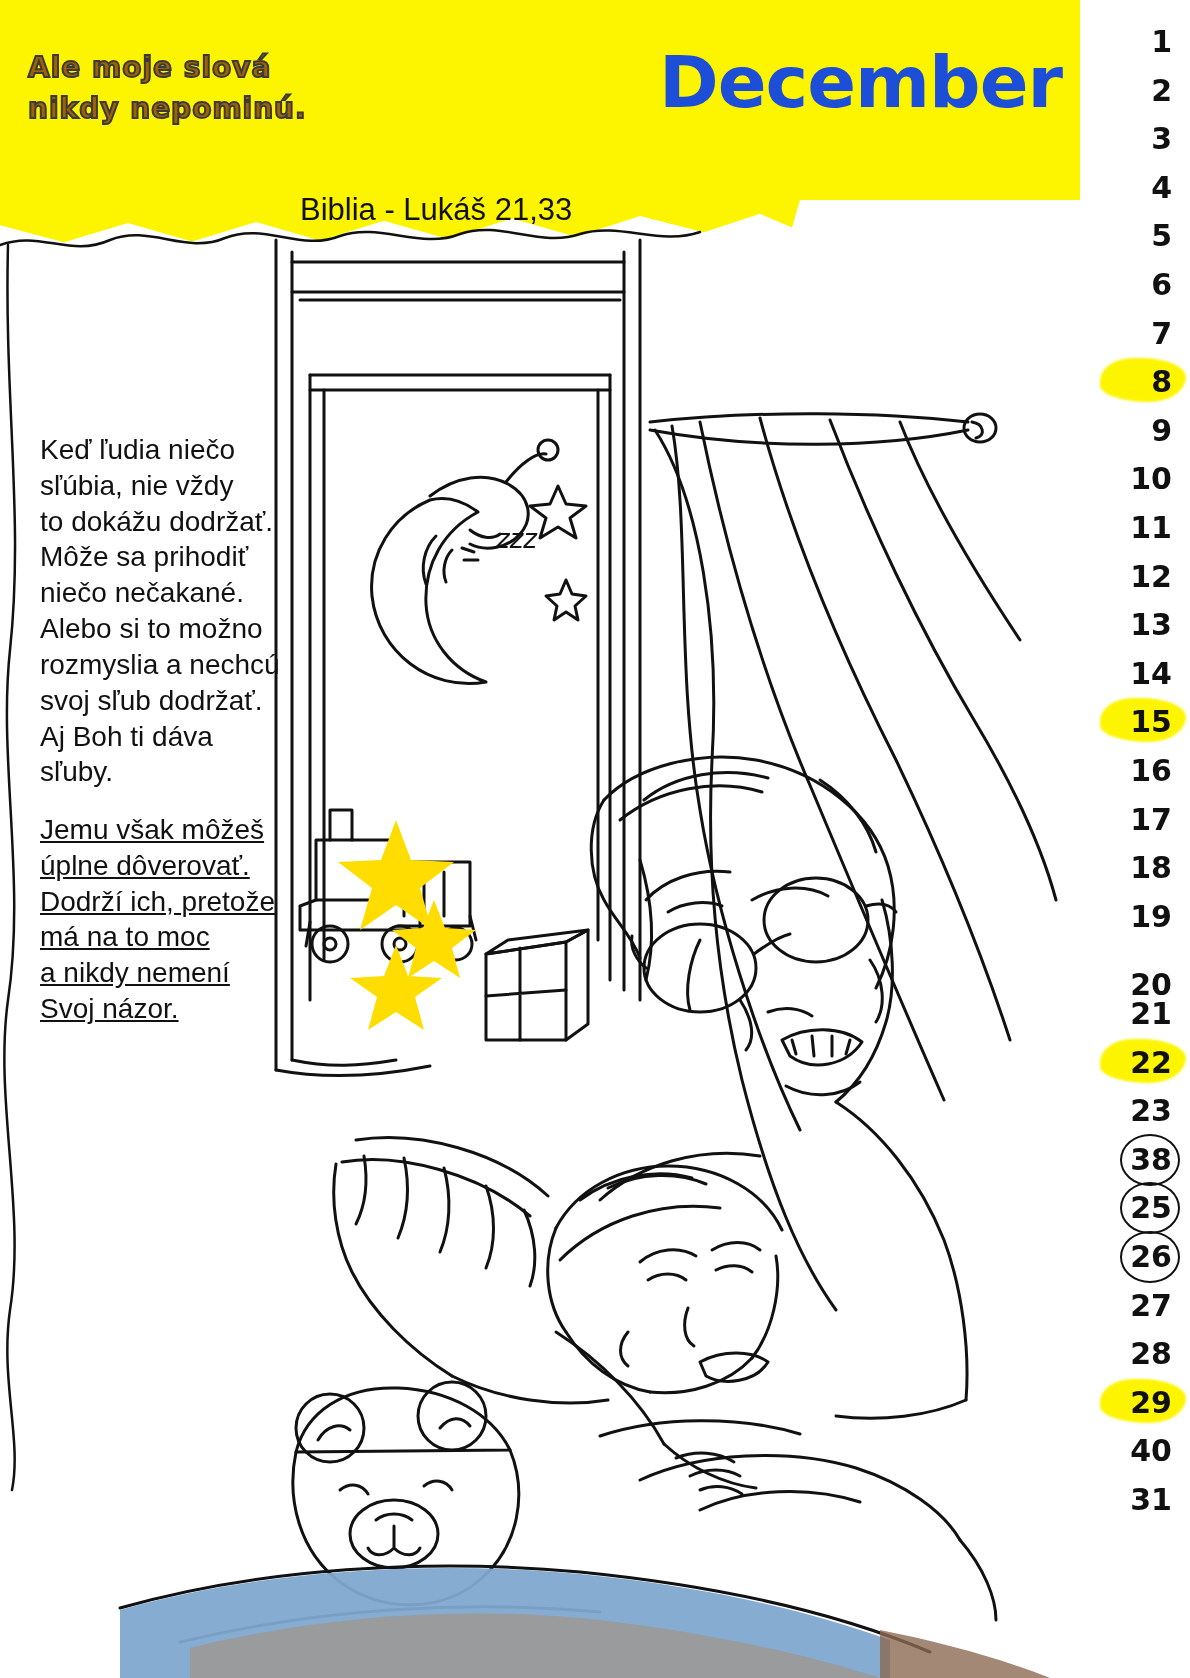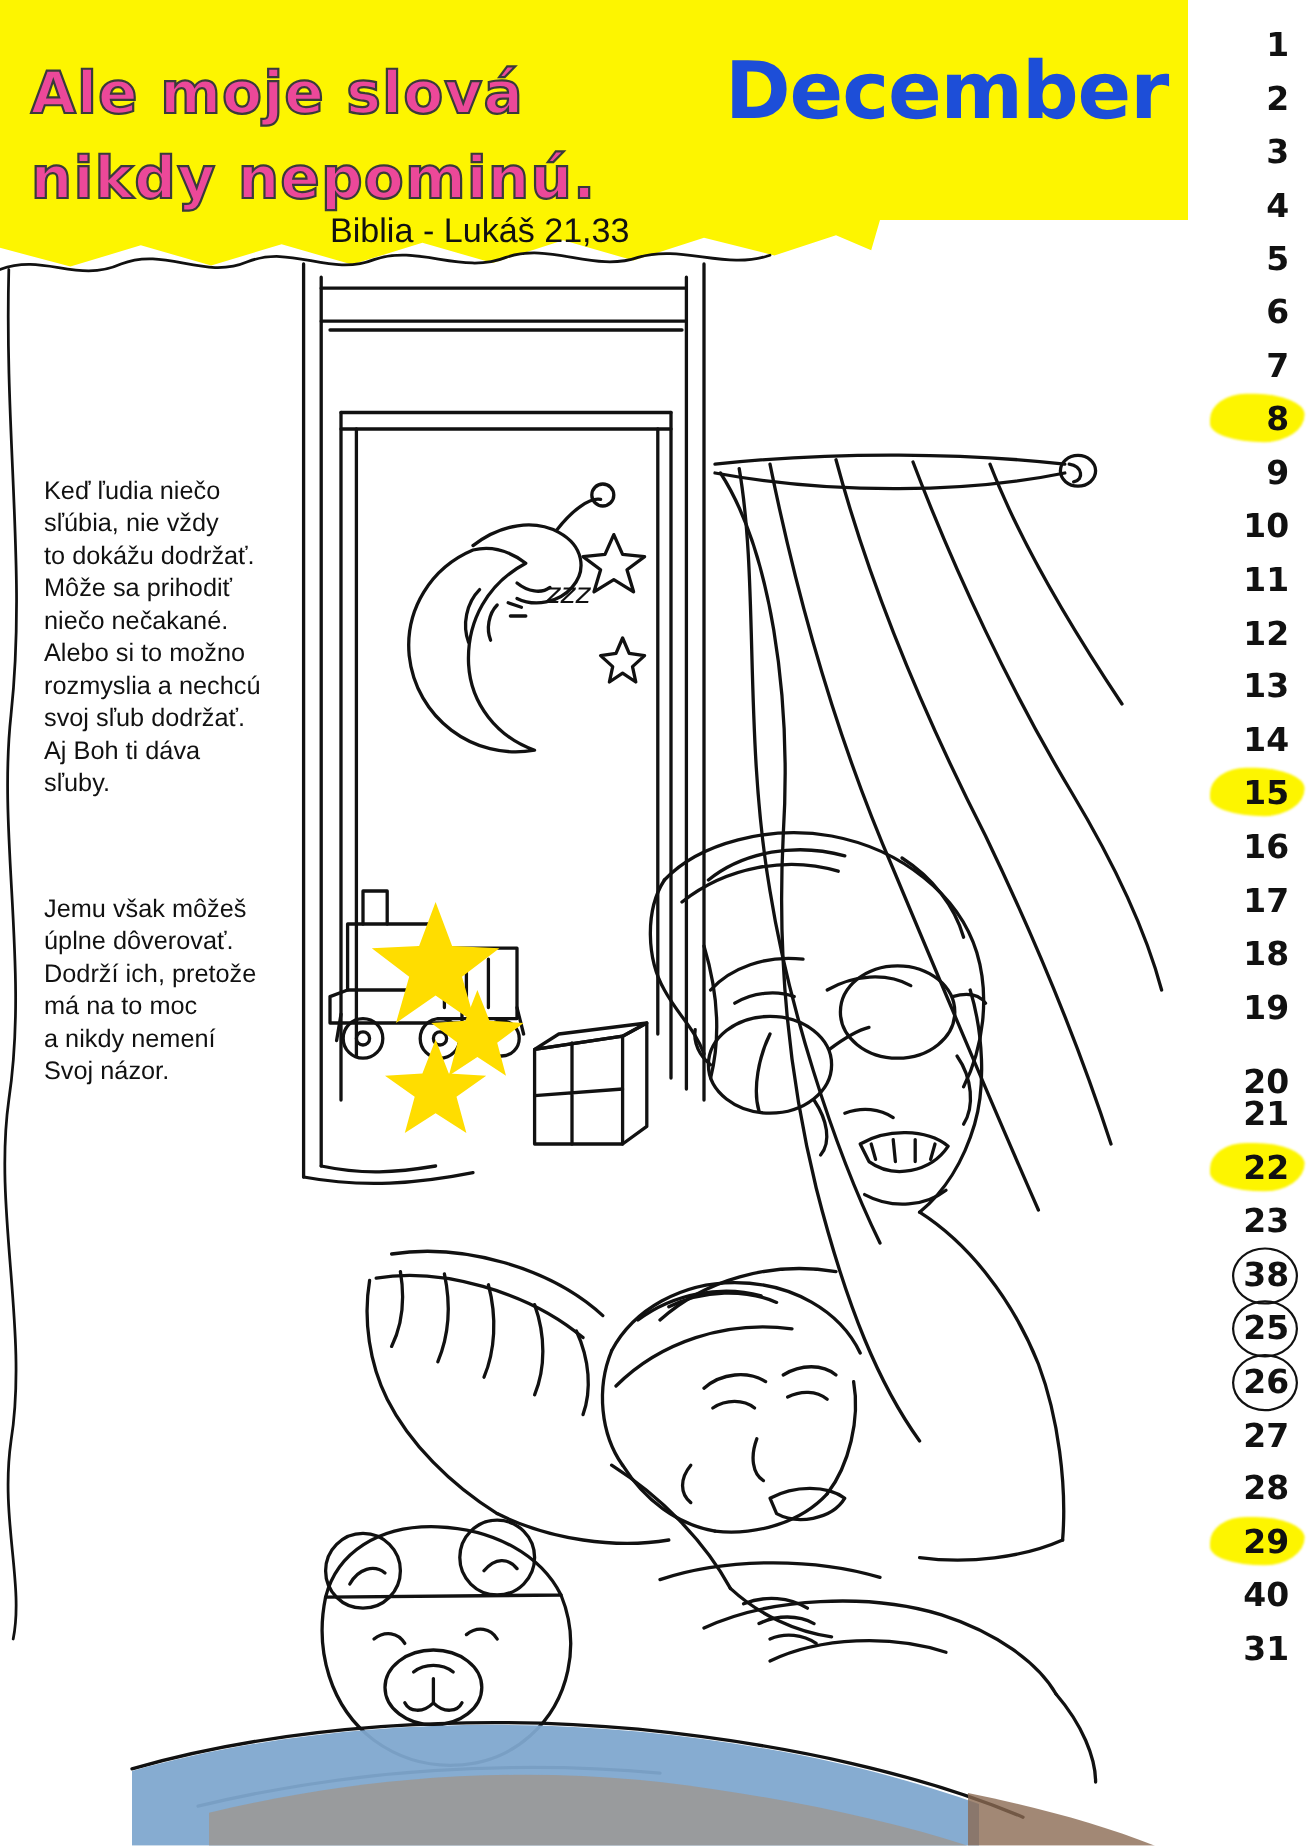--- a/index.html
+++ b/index.html
@@ -17,22 +17,22 @@
     background:#fdf500;
   }
   .banner:after{
     content:"";position:absolute;left:0;top:200px;width:800px;height:46px;
     background:#fdf500;
     clip-path:polygon(0 0,100% 0,99% 60%,95% 30%,88% 70%,80% 35%,72% 80%,64% 40%,56% 85%,48% 45%,40% 88%,32% 48%,24% 90%,16% 50%,8% 92%,0 55%);
   }
   .verse{
     position:absolute;left:28px;top:48px;width:620px;
     font-family:"DejaVu Sans", sans-serif;
-    font-weight:bold;font-size:53px;line-height:1.45;
-    color:#ec4899;
+    font-weight:bold;font-size:28px;line-height:1.45;
+    color:#a16207;
     -webkit-text-stroke:2px #3a3a3a;
     letter-spacing:1px;
   }
   .verse-ref{
     position:absolute;left:300px;top:192px;
     font-family:"Liberation Sans", sans-serif;
     font-size:31px;color:#111;
   }
   .month{
     position:absolute;right:128px;top:40px;
@@ -60,25 +60,25 @@
   }
   .day.circled:after{
     content:"";position:absolute;right:-8px;top:-8px;width:56px;height:48px;
     border:2.5px solid #111;border-radius:50%;z-index:1;
   }
 
   
   .para{
     position:absolute;left:40px;width:260px;
     font-family:"Liberation Sans", sans-serif;
-    font-size:23px;line-height:1.28;color:#111;
+    font-size:28px;line-height:1.28;color:#111;
     white-space:pre-line;
   }
   #para1{top:432px;}
-  #para2{top:812px;}
+  #para2{top:812px;text-decoration:underline;}
 
   
   .art{position:absolute;left:0;top:200px;width:1080px;height:1478px;}
   .art svg{display:block;}
 </style>
 </head>
 <body>
 
 <div class="banner"></div>
 

